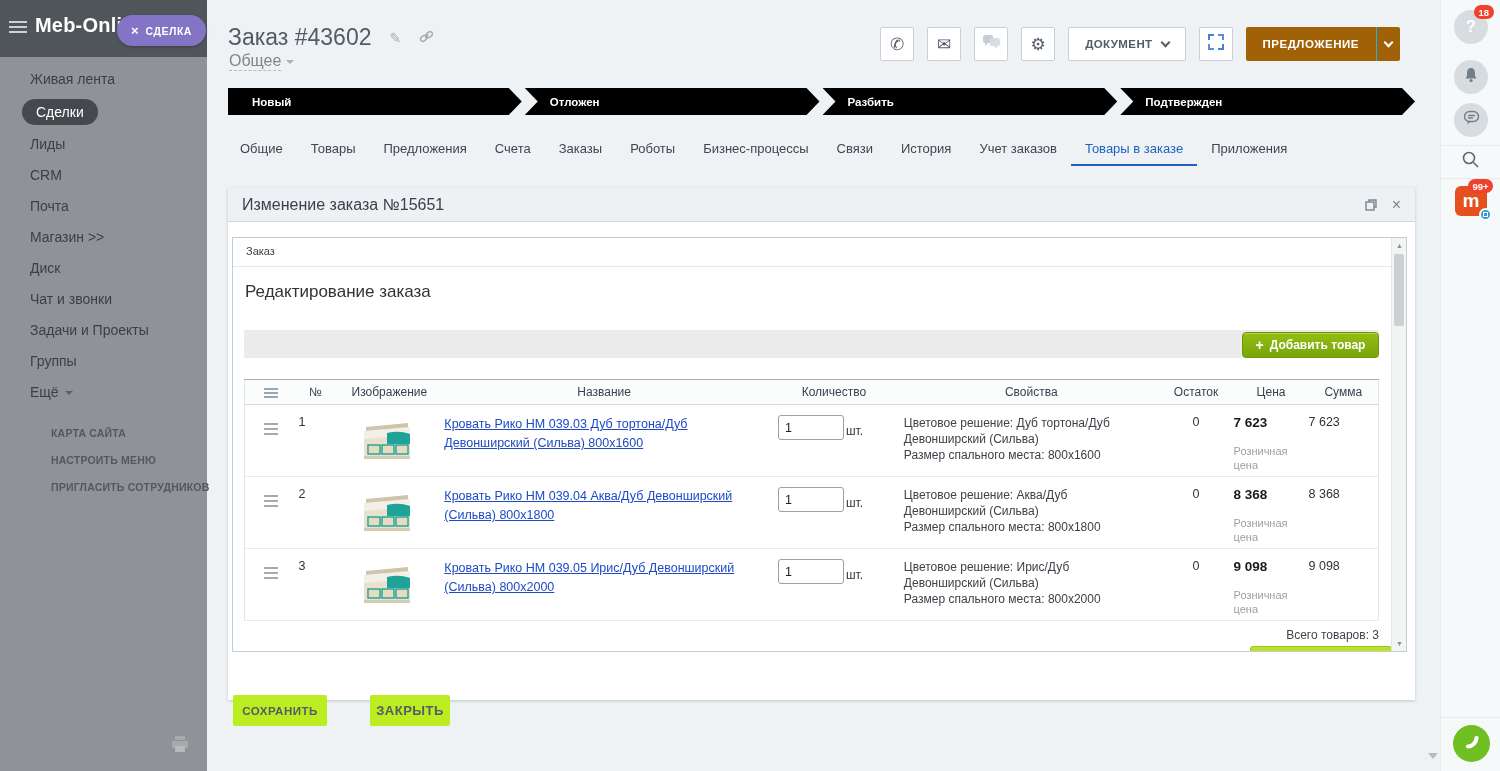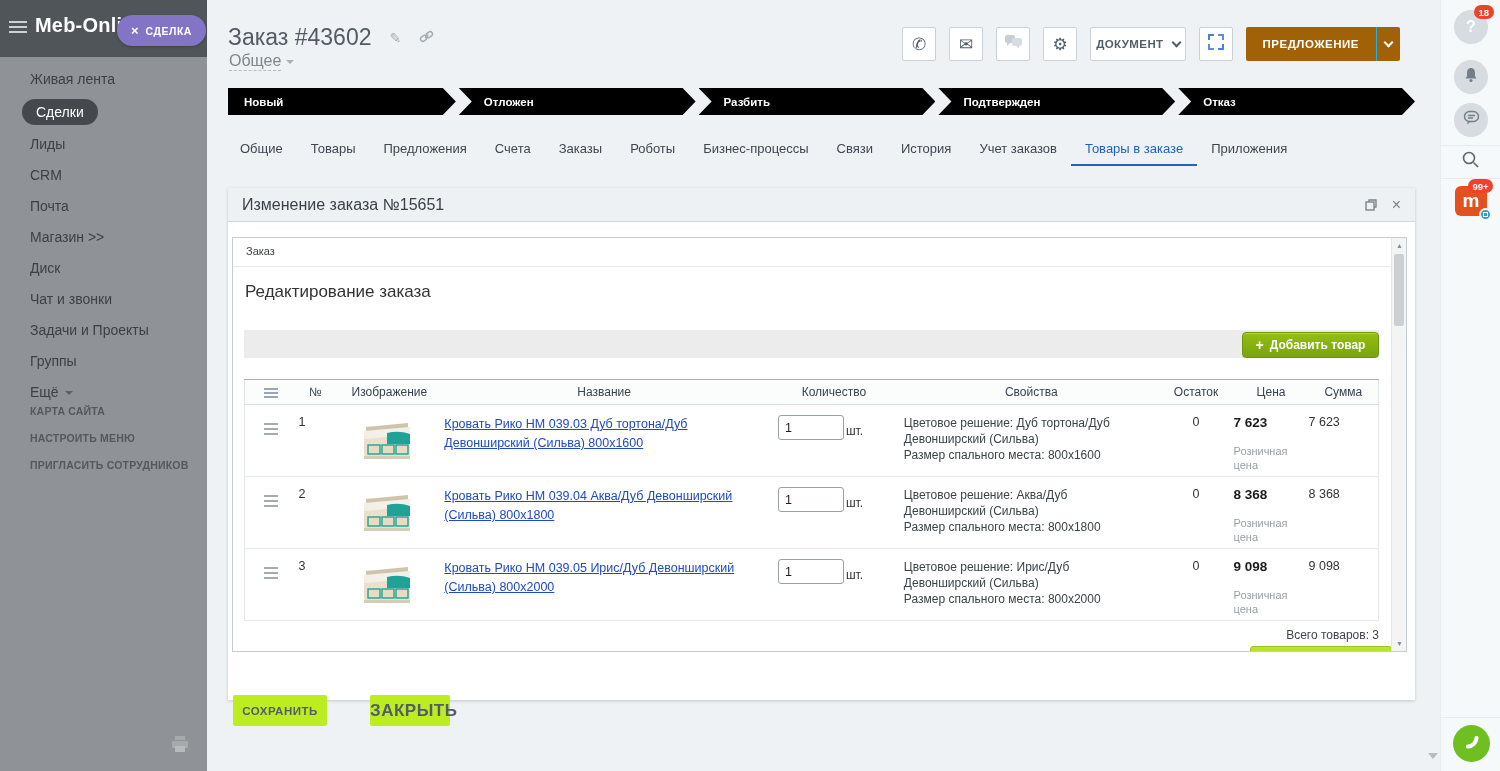--- a/index.html
+++ b/index.html
@@ -18,56 +18,56 @@
     box-shadow:0 1px 3px rgba(0,0,0,.25); }
   .deal-pill .x { font-size:13px; font-weight:bold; line-height:1; }
   .deal-pill .lbl { font-size:10.5px; font-weight:bold; letter-spacing:.5px; }
   .nav { position:absolute; left:0; top:64px; width:207px; }
   .nav-item { height:31px; line-height:31px; padding-left:30px; font-size:14px; color:#3c4043; cursor:pointer; white-space:nowrap; }
   .nav-item.pill-row { height:34px; line-height:34px; padding-left:22px; }
   .nav-item .pill { display:inline-block; background:#45494e; color:#fff; border-radius:16px; padding:0 14px;
     height:26px; line-height:26px; }
   .nav-item .mini-caret { display:inline-block; margin-left:6px; width:0; height:0; border-left:4px solid transparent;
     border-right:4px solid transparent; border-top:4px solid #5c6064; vertical-align:middle; }
-  .nav-foot { position:absolute; left:0; top:398px; width:207px; }
+  .nav-foot { position:absolute; left:0; top:420px; width:207px;padding-left:21px; }
   .nav-foot-item { height:27px; line-height:27px; padding-left:30px; font-size:10.5px; font-weight:bold;
     color:#54585c; letter-spacing:.2px; cursor:pointer; white-space:nowrap; }
   .printer { position:absolute; left:170px; top:735px; cursor:pointer; opacity:.75; }
 
   
   .main { position:absolute; left:207px; top:0; width:1233px; height:771px; }
   .page-title-row { position:absolute; left:21px; top:24px; display:flex; align-items:center; gap:18px; }
   .page-title { font-size:23px; color:#525a63; }
   .title-ico { color:#a4abb1; font-size:14px; cursor:pointer; }
   .page-scope { position:absolute; left:22px; top:52px; font-size:16px; color:#7e858b; cursor:pointer; }
   .page-scope .txt { border-bottom:1px dashed #b3bac0; padding-bottom:1px; }
   .page-scope .mini-caret { display:inline-block; margin-left:5px; width:0; height:0; border-left:4px solid transparent;
     border-right:4px solid transparent; border-top:4px solid #a9b0b6; vertical-align:middle; }
 
   .toolbar { position:absolute; top:27px; right:40px; display:flex; gap:13px; align-items:flex-start; }
   .icon-btn { width:34px; height:34px; background:#fff; border:1px solid #c9d0d6; border-radius:2px;
     display:flex; align-items:center; justify-content:center; color:#525d6b; font-size:17px; cursor:pointer; }
   .icon-btn.disabled { color:#c7cdd3; }
-  .doc-btn { height:34px; padding:0 5px; background:#fff; border:1px solid #c9d0d6; border-radius:2px;
+  .doc-btn { height:34px; padding:0 16px; background:#fff; border:1px solid #c9d0d6; border-radius:2px;
     display:flex; align-items:center; gap:9px; font-size:11.5px; font-weight:bold; color:#525d6b;
     letter-spacing:.4px; cursor:pointer; }
   .chev { width:7px; height:7px; border-right:2px solid #525d6b; border-bottom:2px solid #525d6b;
     transform:rotate(45deg); margin-top:-4px; }
   .proposal { height:34px; display:flex; background:#a16207; border-radius:2px; overflow:hidden; cursor:pointer; }
   .proposal .p-label { padding:0 17px; display:flex; align-items:center; color:#fff; font-size:11.5px;
     font-weight:bold; letter-spacing:.5px; }
   .proposal .p-split { width:1px; background:#25b0e2; }
   .proposal .p-caret { width:23px; display:flex; align-items:center; justify-content:center; }
   .proposal .p-caret .chev { border-color:#fff; }
 
   .pipeline { position:absolute; left:21px; top:88px; width:1187px; height:27px; display:flex; gap:3px; }
   .stage { flex:1; background:#000; color:#fff; font-size:11.5px; font-weight:bold; display:flex;
     align-items:center; padding-left:25px; cursor:pointer;
     clip-path:polygon(0 0, calc(100% - 13px) 0, 100% 50%, calc(100% - 13px) 100%, 0 100%, 13px 50%); }
-  .stage:first-child { padding-left:16px;
+  .stage:first-child { padding-left:24px;
     clip-path:polygon(0 0, calc(100% - 13px) 0, 100% 50%, calc(100% - 13px) 100%, 0 100%); }
 
   .tabs { position:absolute; left:21px; top:136px; height:30px; display:flex; }
   .tab { padding:0 14px; line-height:26px; font-size:13px; color:#3f4650; cursor:pointer; white-space:nowrap; }
   .tab:first-child { padding-left:12px; }
   .tab.active { color:#1e63c0; border-bottom:2px solid #1e63c0; }
 
   
   .panel { position:absolute; left:21px; top:188px; width:1187px; height:512px; background:#fff;
     box-shadow:0 1px 3px rgba(83,92,105,.28); }
@@ -126,21 +126,21 @@
   .price { font-size:13.5px; font-weight:bold; color:#1b1b1b; }
   .price-type { margin-top:14px; width:62px; font-size:11px; color:#9aa0a6; line-height:1.3; }
   .total-line { position:absolute; left:11px; top:390px; width:1135px; text-align:right; font-size:12px; color:#3e454d; }
   .lime-sliver { position:absolute; left:1017px; top:408px; width:142px; height:12px; background:#b9e42b;
     border:1px solid #9fc61f; border-radius:3px 3px 0 0; }
 
   .btn-save { position:absolute; left:5px; top:473px; width:94px; height:31px; background:#bbed21; border:none;
     border-radius:2px; color:#535c69; font-size:11.5px; font-weight:bold; letter-spacing:.5px;
     font-family:"Liberation Sans",sans-serif; cursor:pointer; }
   .btn-close2 { position:absolute; left:142px; top:473px; width:80px; height:31px; background:#bbed21; border:none;
-    border-radius:2px; color:#535c69; font-size:17px; font-weight:bold; letter-spacing:.5px;
+    border-radius:2px; color:#535c69; font-size:13px; font-weight:bold; letter-spacing:.5px;
     font-family:"Liberation Sans",sans-serif; cursor:pointer; }
 
   .collapse-hint { position:absolute; right:2px; bottom:12px; width:0; height:0; border-left:5px solid transparent;
     border-right:5px solid transparent; border-top:6px solid #b6bbbf; cursor:pointer; }
 
   
   .rail { position:absolute; right:0; top:0; width:60px; height:771px; background:#f6f9f9; border-left:1px solid #e7ebed; }
   .rail-circle { position:absolute; left:13px; width:34px; height:34px; background:#d6dcdf; border-radius:50%;
     display:flex; align-items:center; justify-content:center; color:#737f88; cursor:pointer; }
   .rail-sep { position:absolute; left:0; right:0; border-top:1px solid #e7ebed; }
@@ -259,21 +259,20 @@
             <span class="chev"></span>
           </div>
       </div>
     </div>
 
     <div class="pipeline">
       <div class="stage">Новый</div>
       <div class="stage">Отложен</div>
       <div class="stage">Разбить</div>
       <div class="stage">Подтвержден</div>
-      <div class="stage">Отказ</div>
     </div>
 
     <div class="tabs">
       <div class="tab">Общие</div>
       <div class="tab">Товары</div>
       <div class="tab">Предложения</div>
       <div class="tab">Счета</div>
       <div class="tab">Заказы</div>
       <div class="tab">Роботы</div>
       <div class="tab">Бизнес-процессы</div>

